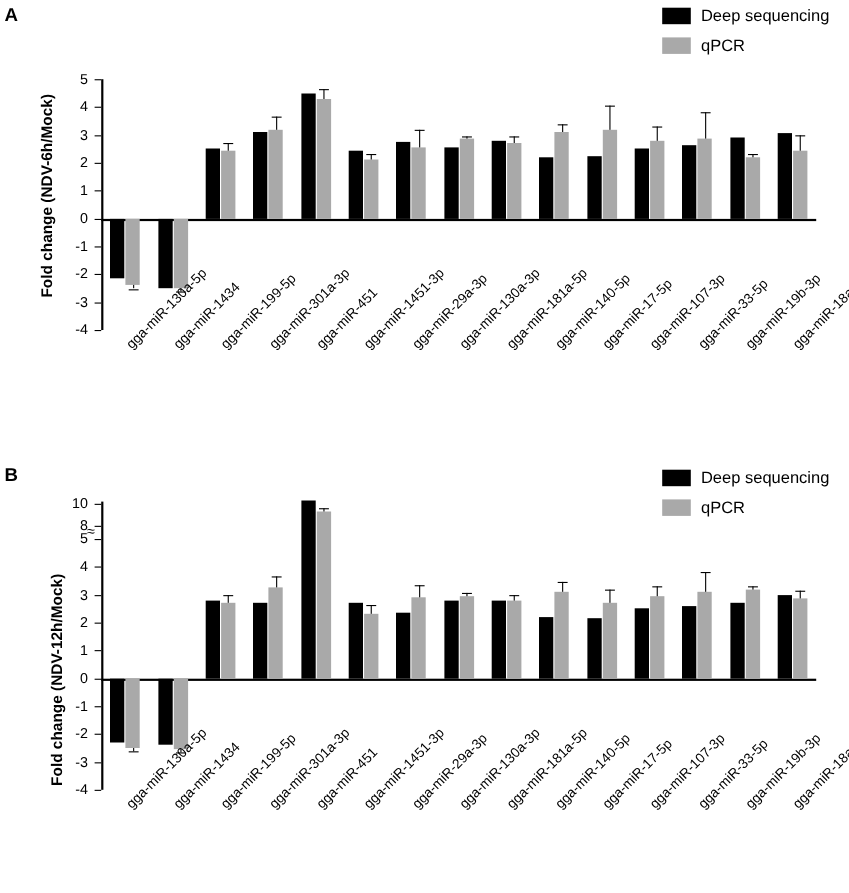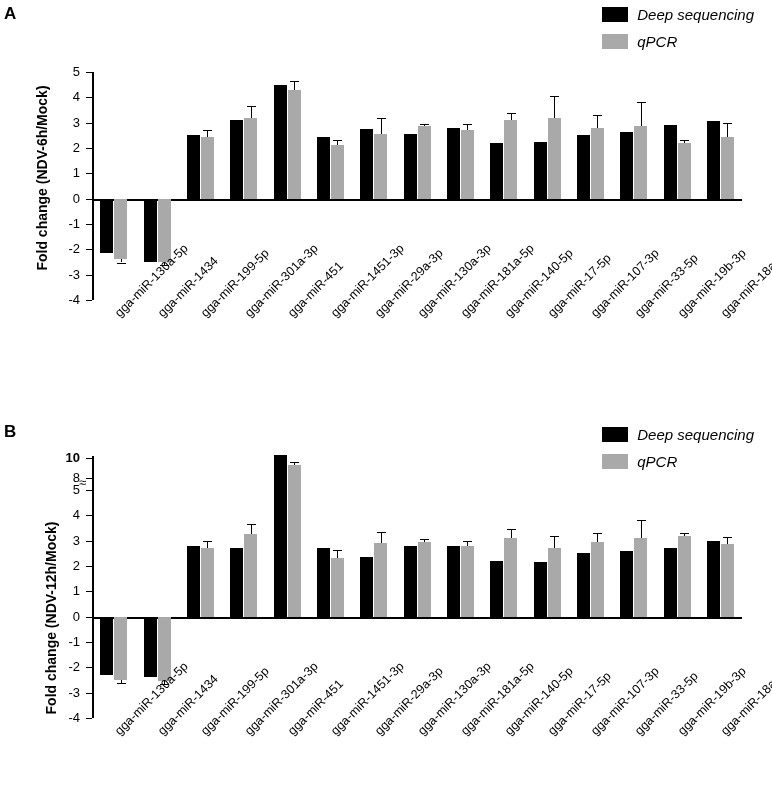--- a/index.html
+++ b/index.html
@@ -4,21 +4,21 @@
 <style>
   html,body{margin:0;padding:0;background:#fff;}
   body{width:772px;height:812px;font-family:"Liberation Sans",sans-serif;color:#000;position:relative;overflow:hidden;}
   .panel{position:absolute;left:0;width:772px;}
   #panelA{top:0;height:420px;}
   #panelB{top:420px;height:392px;}
   .panel-letter{position:absolute;font-size:17px;font-weight:bold;left:4px;}
   .legend{position:absolute;right:18px;top:6px;}
   .legend-row{display:flex;align-items:center;margin-bottom:10px;}
   .legend-swatch{width:26px;height:15px;margin-right:9px;}
-  .legend-label{font-size:15px;font-style:italic;}
+  .legend-label{font-size:15px;}
   .ylabel{position:absolute;transform:rotate(-90deg);transform-origin:center center;font-size:14px;font-weight:bold;white-space:nowrap;}
   .plot{position:absolute;}
   .axis-line{position:absolute;background:#000;}
   .tick{position:absolute;background:#000;height:1px;width:6px;}
   .ticklabel{position:absolute;font-size:13px;text-align:right;width:26px;}
   .bar{position:absolute;}
   .bar.ds{background:#000;}
   .bar.qpcr{background:#a9a9a9;}
   .errbar{position:absolute;background:#000;width:1px;}
   .errcap{position:absolute;background:#000;height:1px;width:9px;}
@@ -174,21 +174,21 @@
       <div class="ticklabel" style="left: -38px; top: 102px;">2</div>
       <div class="tick" style="left: -6px; top: 84.6667px;"></div>
       <div class="ticklabel" style="left: -38px; top: 76.6667px;">3</div>
       <div class="tick" style="left: -6px; top: 59.3333px;"></div>
       <div class="ticklabel" style="left: -38px; top: 51.3333px;">4</div>
       <div class="tick" style="left: -6px; top: 34px;"></div>
       <div class="ticklabel" style="left: -38px; top: 26px;">5</div>
       <div class="tick" style="left: -6px; top: 22px;"></div>
       <div class="ticklabel" style="left: -38px; top: 14px;">8</div>
       <div class="tick" style="left: -6px; top: 2px;"></div>
-      <div class="ticklabel" style="left: -38px; top: -6px; font-weight: bold;">10</div>
+      <div class="ticklabel" style="left: -38px; top: -6px;">10</div>
       <div class="axisbreak" style="left: -13px; top: 19px;">≈</div>
       <div class="bar ds" style="left: 8.16667px; top: 160.667px; width: 13px; height: 58.2667px;"></div>
       <div class="bar qpcr" style="left: 22.1667px; top: 160.667px; width: 13px; height: 63.3333px;"></div>
       <div class="errbar" style="left: 28.6667px; top: 224px; height: 3.04px;"></div>
       <div class="errcap" style="left: 24.6667px; top: 227.04px;"></div>
       <div class="bar ds" style="left: 51.5px; top: 160.667px; width: 13px; height: 60.8px;"></div>
       <div class="bar qpcr" style="left: 65.5px; top: 160.667px; width: 13px; height: 64.6px;"></div>
       <div class="errbar" style="left: 72px; top: 225.267px; height: 3.04px;"></div>
       <div class="errcap" style="left: 68px; top: 228.307px;"></div>
       <div class="bar ds" style="left: 94.8333px; top: 89.7333px; width: 13px; height: 70.9333px;"></div>

